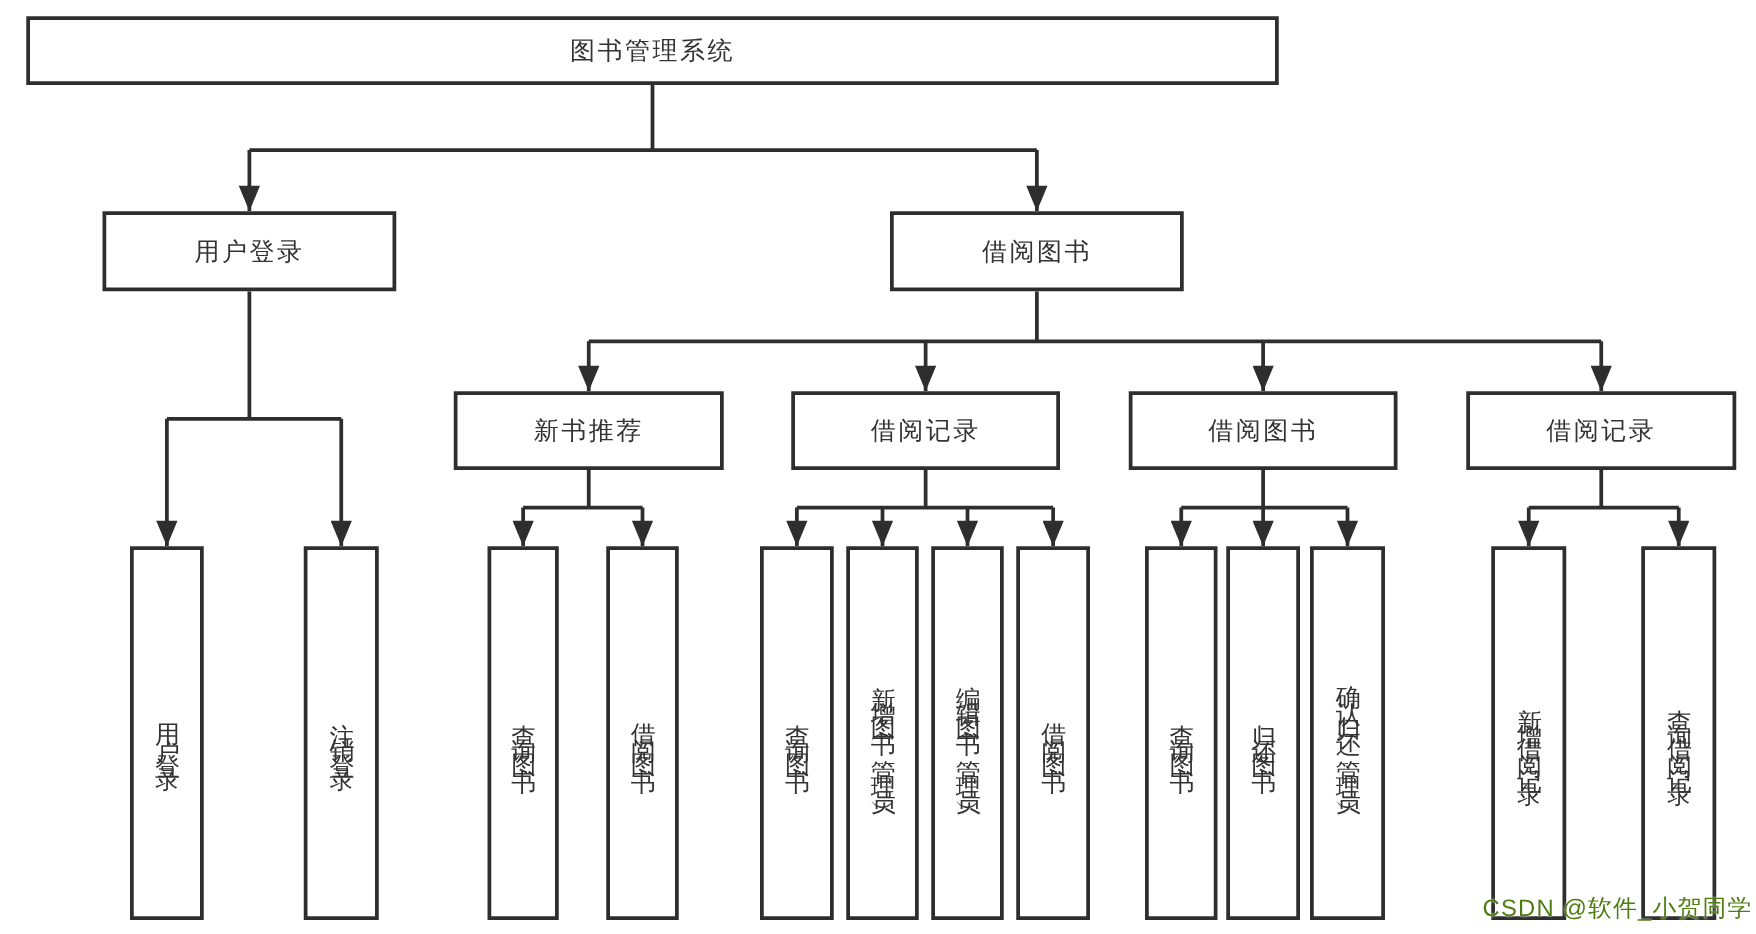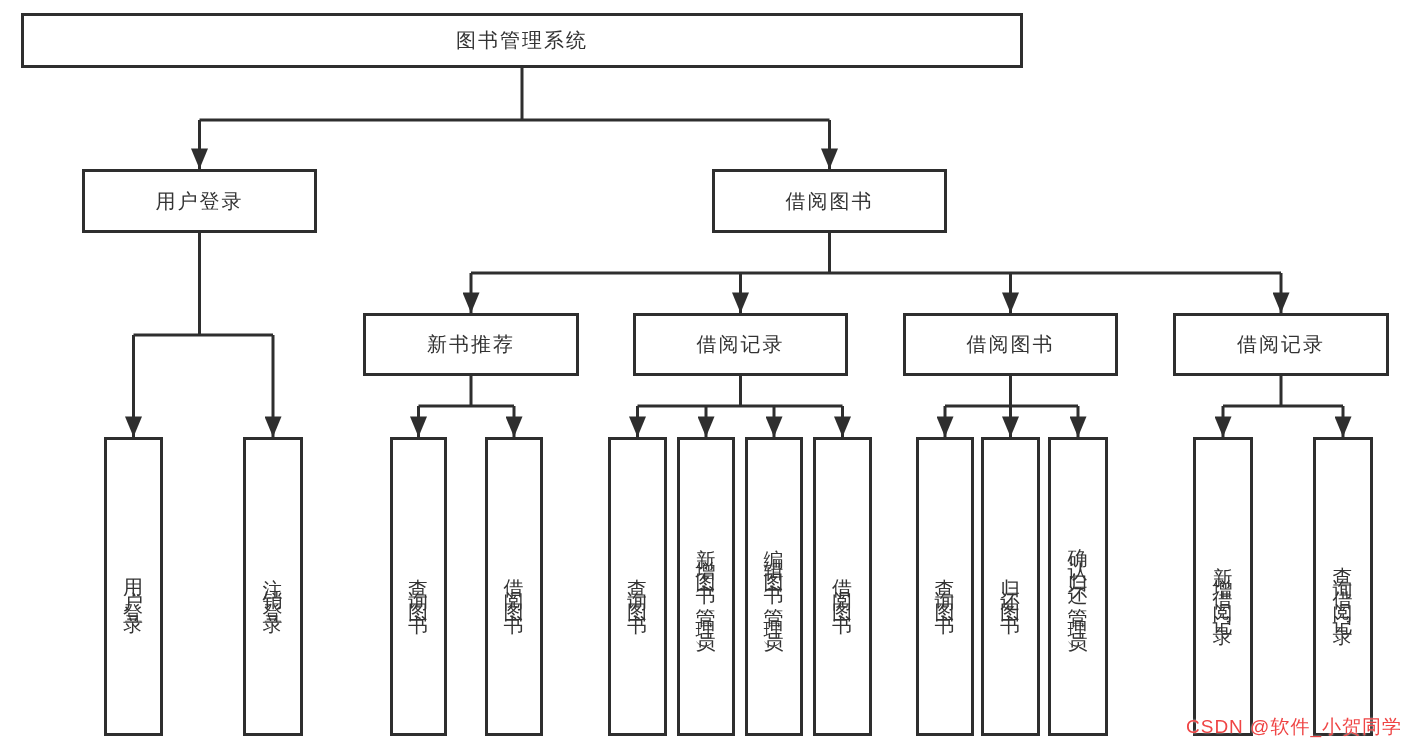--- a/index.html
+++ b/index.html
@@ -34,21 +34,21 @@
     letter-spacing:12px;
     line-height:1.0;
     color:#333333;
     white-space:nowrap;
   }
   .watermark{
     position:absolute;
     left:1186px;
     top:714px;
     font-size:19px;
-    color:#ef4444;
+    color:#4d7c0f;
     letter-spacing:1px;
     white-space:nowrap;
     text-shadow:0 0 2px #ffffff;
   }
 </style>
 </head>
 <body>
 
 <div class="stage">
 

